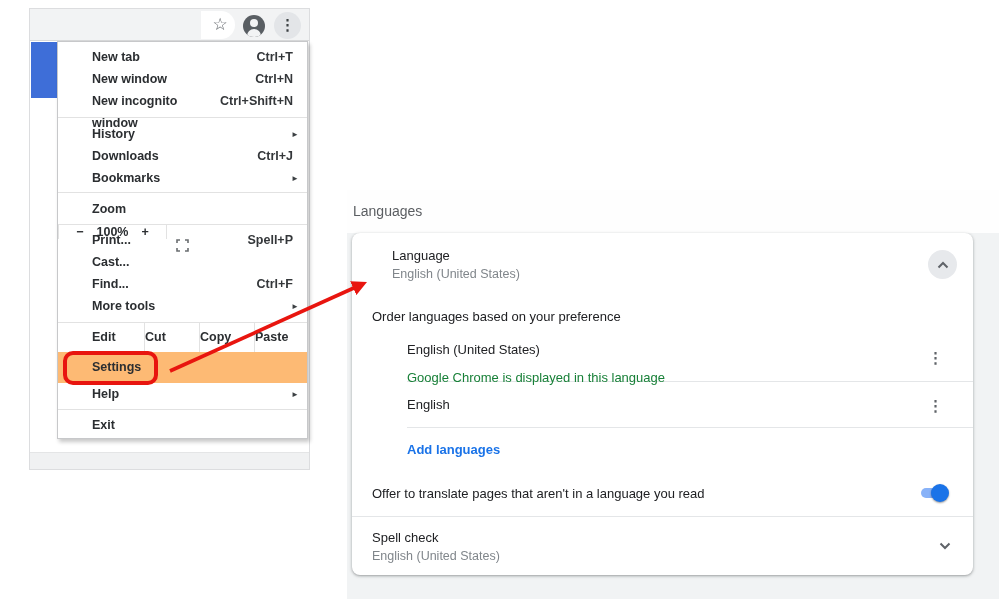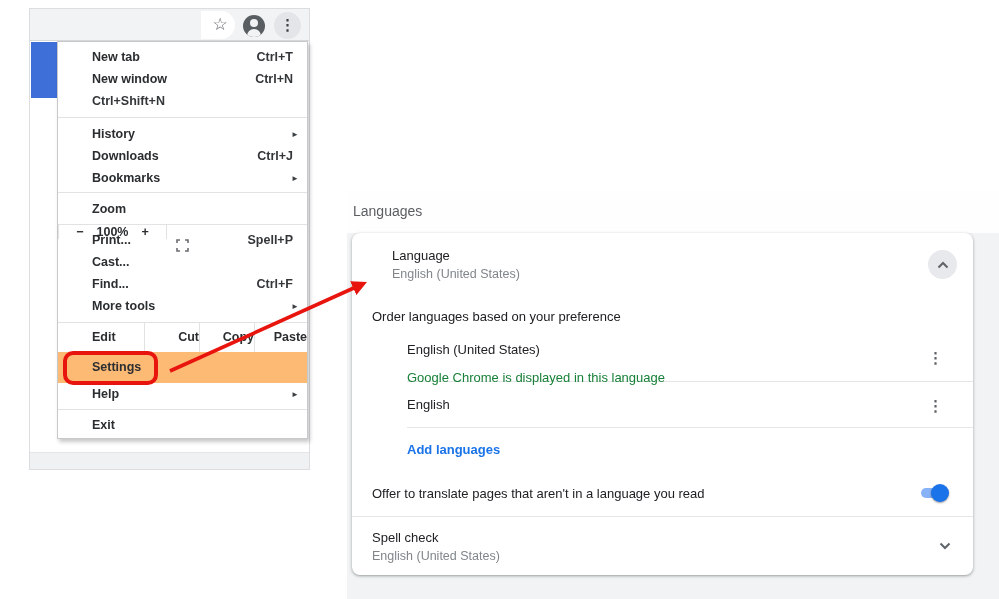--- a/index.html
+++ b/index.html
@@ -39,21 +39,21 @@
   .pt4 { padding-top:4px; }
 
   .zoom-row { display:flex; height:32px; border-bottom:1px solid #e2e2e2; align-items:stretch;flex-direction:column; }
   .z-label { width:92px; padding-left:34px; line-height:32px; }
   .z-controls { width:109px; border-left:1px solid #e2e2e2; border-right:1px solid #e2e2e2;
                 display:flex; align-items:center; justify-content:center; gap:13px; }
   .z-full { flex:1; display:flex; align-items:center; justify-content:center; }
 
   .edit-row { display:flex; height:29px; align-items:stretch; }
   .e-label { width:86px; padding-left:34px; line-height:29px; }
-  .e-cell { width:55px; text-align:right; line-height:29px; border-left:1px solid #e2e2e2; }
+  .e-cell { width:55px; text-align:left; line-height:29px; border-left:1px solid #e2e2e2; }
   .e-cell:last-child { flex:1; }
   .settings-row { height:31px; line-height:31px; padding-left:34px; background:#fdba74; }
 
   
   .red-box { position:absolute; left:63px; top:351px; width:95px; height:34px;
              border:4px solid #e8150f; border-radius:10px; z-index:40; pointer-events:none; }
   .arrow-layer { position:absolute; left:0; top:0; width:999px; height:599px; z-index:39; pointer-events:none; }
 
   
   .settings-fragment { position:absolute; left:347px; top:190px; width:652px; height:409px; background:#f1f3f4; }
@@ -102,20 +102,21 @@
   <div class="menu">
     <div class="mi">
       <span>New tab</span>
       <span class="sc">Ctrl+T</span>
     </div>
     <div class="mi">
       <span>New window</span>
       <span class="sc">Ctrl+N</span>
     </div>
     <div class="mi">
+      <span>New incognito window</span>
       <span class="sc">Ctrl+Shift+N</span>
     </div>
 
     <div class="sep m5"></div>
 
     <div class="mi">
       <span>History</span>
       <span class="arrow">►</span>
     </div>
     <div class="mi">

